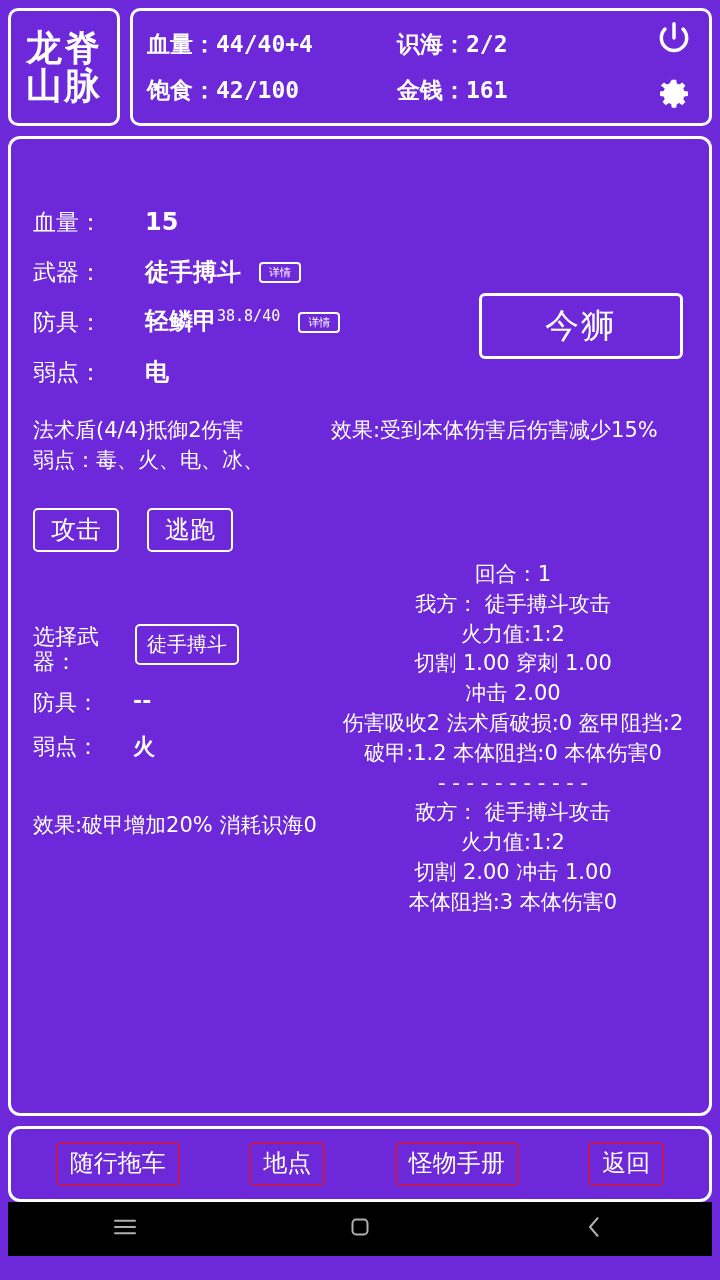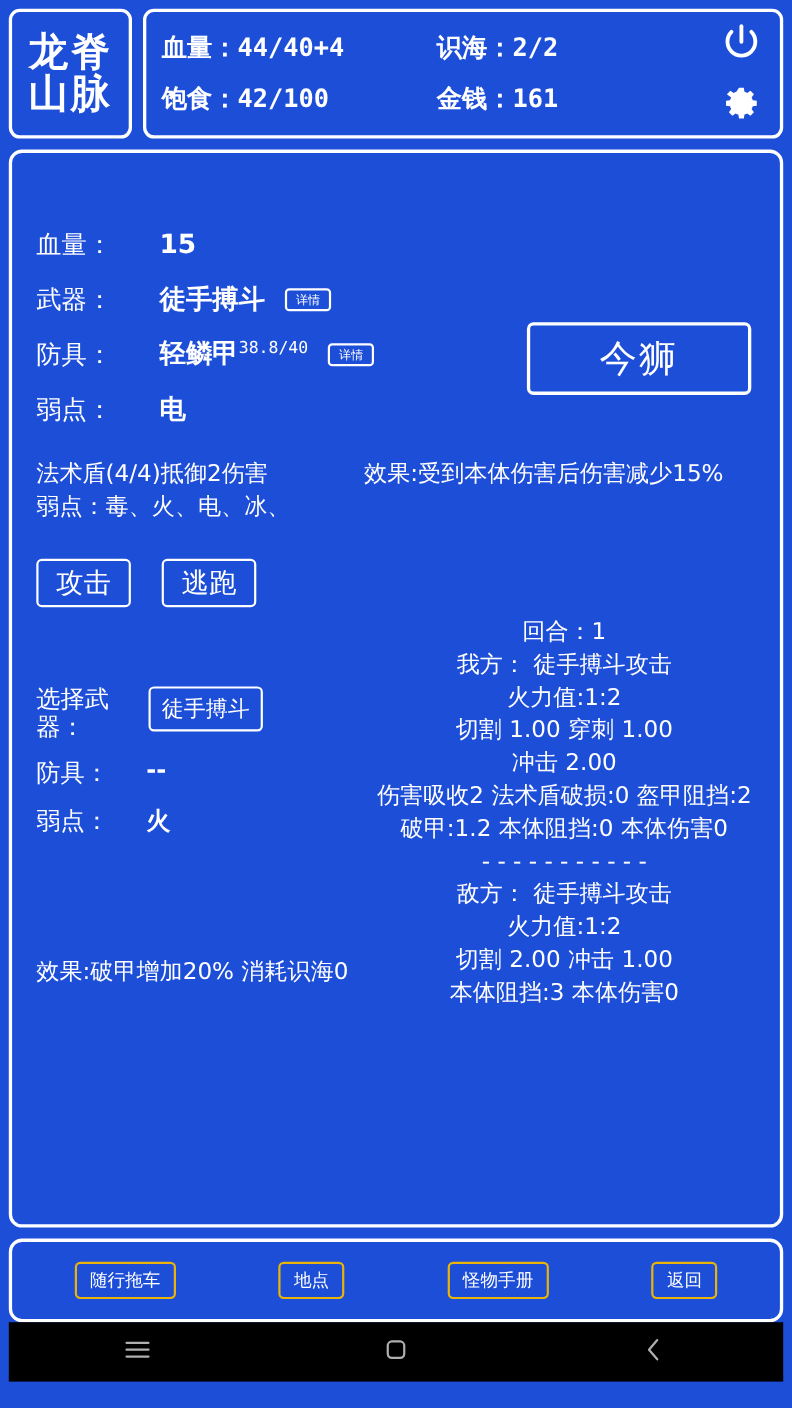--- a/index.html
+++ b/index.html
@@ -11,21 +11,21 @@
     width: 720px;
     height: 1280px;
     overflow: hidden;
     font-family: "DejaVu Sans", sans-serif;
     color: #ffffff;
   }
   .screen {
     position: relative;
     width: 720px;
     height: 1280px;
-    background: #1d4ed8;
+    background: #6d28d9;
     box-sizing: border-box;
     padding: 8px 8px 0 8px;
   }
 
   
   .header {
     display: flex;
     align-items: stretch;
     gap: 10px;
     height: 118px;
@@ -198,21 +198,21 @@
     margin-left: 10px;
   }
   .kv-row {
     display: flex;
     margin-bottom: 14px;
   }
   .kv-k { width: 100px; }
   .kv-v { font-weight: bold; }
 
   .effect-text {
-    margin-top: 106px;
+    margin-top: 48px;
     font-size: 21px;
     line-height: 1.45;
   }
 
   .right-col {
     flex: 1;
     padding-top: 4px;
     font-size: 21px;
     line-height: 1.42;
     margin-left: 6px;
@@ -225,24 +225,24 @@
     height: 76px;
     border: 3px solid #ffffff;
     border-radius: 12px;
     box-sizing: border-box;
     display: flex;
     align-items: center;
     justify-content: space-around;
     padding: 0 10px;
   }
   .foot-btn {
-    border: 2px solid #eab308;
+    border: 2px solid #be185d;
     border-radius: 5px;
     padding: 6px 12px;
-    font-size: 16px;
+    font-size: 24px;
     line-height: 1.15;
   }
 
   .navbar {
     height: 54px;
     display: flex;
     align-items: center;
     justify-content: space-around;
     background: #000;
   }

